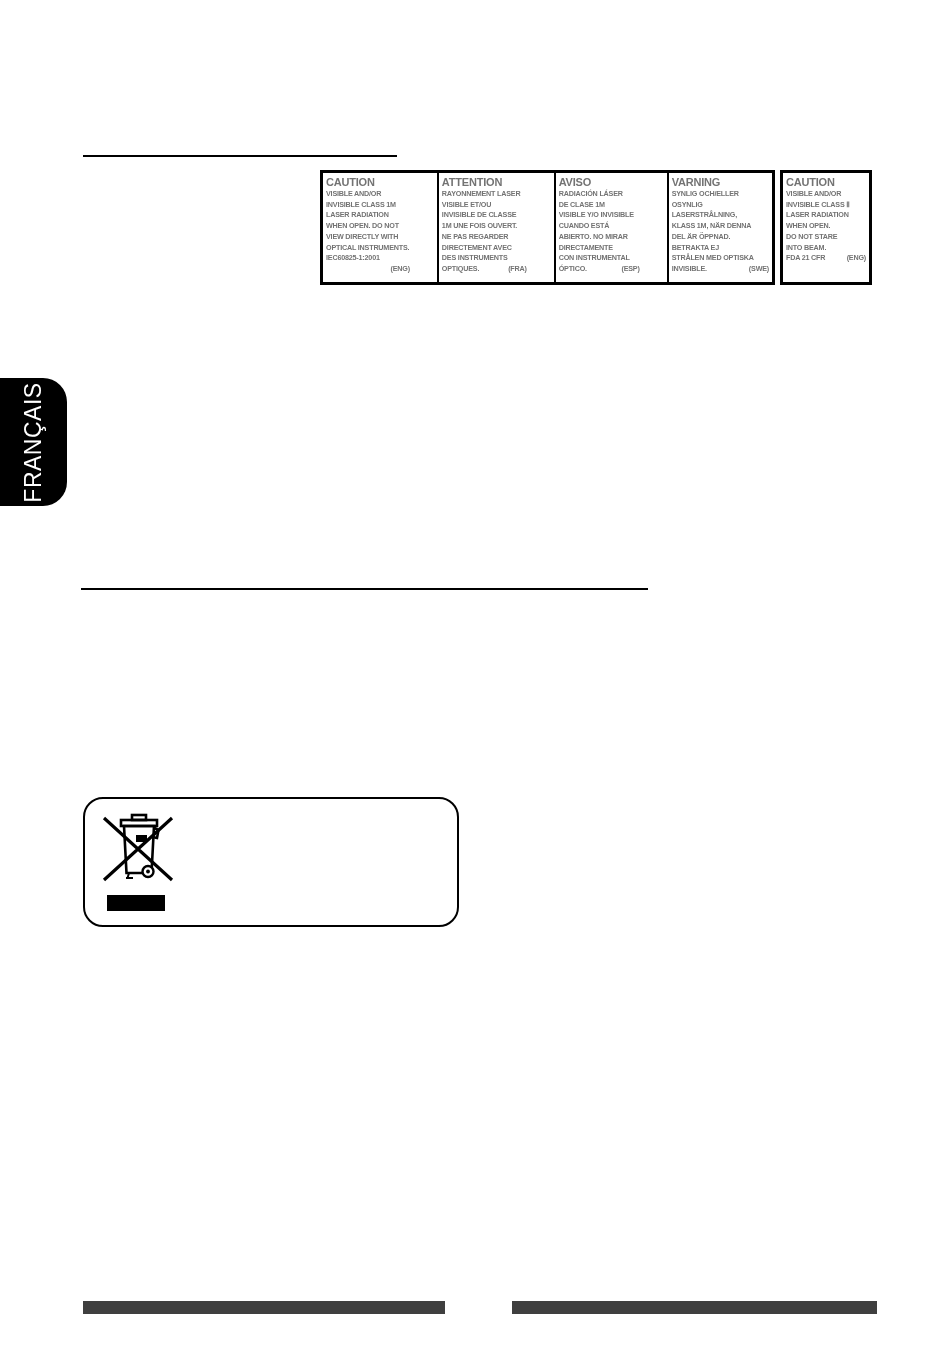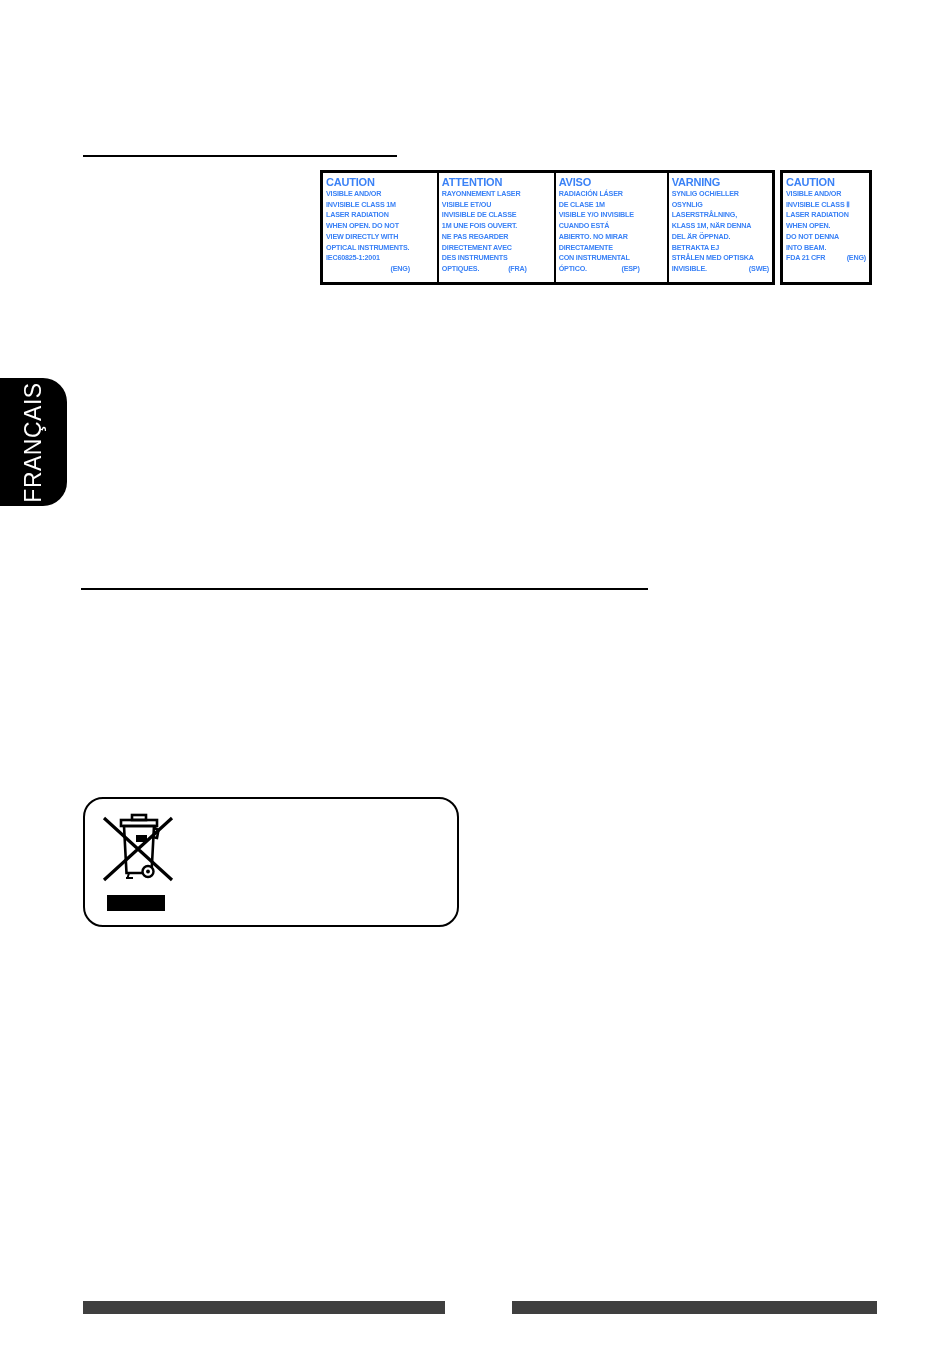--- a/index.html
+++ b/index.html
@@ -17,21 +17,21 @@
 
   
   .label-row { position:absolute; left:320px; top:170px; display:flex; }
   .label-box {
     border:3px solid #000; background:#fff; height:115px; display:flex; align-items:stretch;
   }
   .label-box-main { width:455px; }
   .label-box-fda  { width:92px; margin-left:5px; }
   .panel {
     padding:2px 3px 1px 3px; display:flex; flex-direction:column;
-    overflow:hidden; color:#3b82f6;
+    overflow:hidden; color:#737373;
   }
   .label-box-main .panel + .panel { border-left:2px solid #000;margin-left:24px; }
   .label-box-main .panel:nth-child(1){ width:93px; }
   .label-box-main .panel:nth-child(2){ width:96px; }
   .label-box-main .panel:nth-child(3){ width:92px; }
   .label-box-main .panel:nth-child(4){ width:109px; }
   .label-box-main .panel:nth-child(5){ width:63px; }
   .label-box-fda .panel { width:100%; }
   .panel-header {
     font-weight:bold; font-size:11px; line-height:14px; letter-spacing:-0.2px; white-space:nowrap;
@@ -131,21 +131,21 @@
         </div>
       </div>
     </div>
   <div class="label-box label-box-fda" id="label-box-fda">
       <div class="panel">
         <div class="panel-header">CAUTION</div>
         <div class="panel-line">VISIBLE AND/OR</div>
         <div class="panel-line">INVISIBLE CLASS Ⅱ</div>
         <div class="panel-line">LASER RADIATION</div>
         <div class="panel-line">WHEN OPEN.</div>
-        <div class="panel-line">DO NOT DENNA</div>
+        <div class="panel-line">DO NOT STARE</div>
         <div class="panel-line">INTO BEAM.</div>
         <div class="panel-footer">
           <span>FDA 21 CFR</span>
           <span class="lang">(ENG)</span>
         </div>
       </div>
     </div>
 </div>
 
 <div class="francais-tab">

